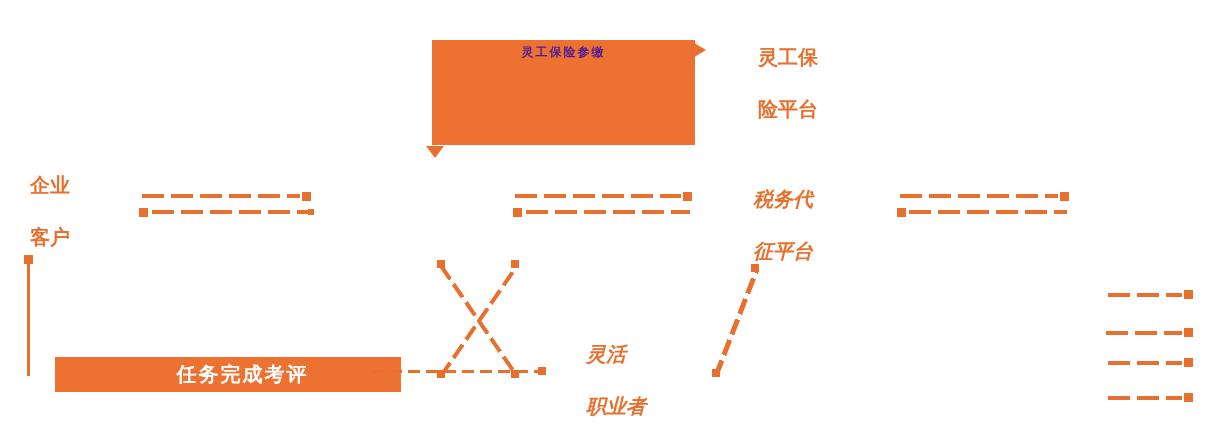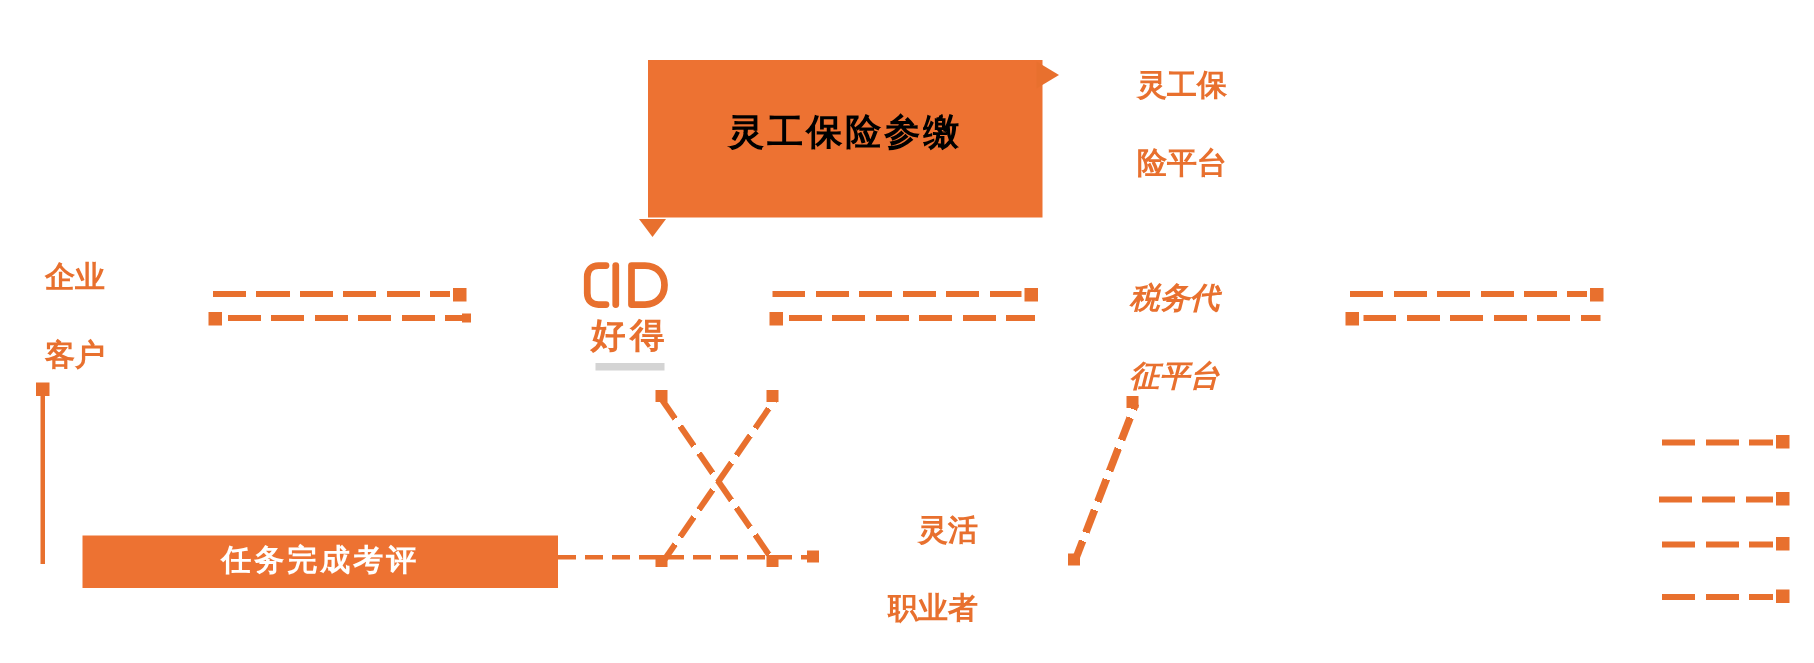--- a/index.html
+++ b/index.html
@@ -15,21 +15,21 @@
     font-family:"Liberation Sans","DejaVu Sans",sans-serif;
   }
   .label{
     position:absolute;
     color:var(--orange);
     font-weight:bold;
     font-size:20px;
     line-height:26px;
     white-space:pre-line;
   }
-  .label.center{text-align:right;}
+  .label.center{text-align:left;font-style:italic;}
   .dash{
     position:absolute;height:4px;
     background:repeating-linear-gradient(90deg,var(--orange) 0 22px,transparent 22px 29px);
   }
   .dash.thin{
     height:3px;
     background:repeating-linear-gradient(90deg,var(--orange) 0 12px,transparent 12px 18px);
   }
   .diag{
     position:absolute;height:4px;
@@ -50,26 +50,27 @@
     position:absolute;width:0;height:0;
     border-left:9px solid transparent;
     border-right:9px solid transparent;
     border-top:12px solid var(--orange);
   }
   .topbox{
     position:absolute;left:432px;top:40px;width:263px;height:105px;
     background:var(--box-orange);
   }
   .topbox .boxlabel{
-    color:#000000;font-weight:bold;font-size:24px;
-    text-align:center;padding-top:32px;letter-spacing:2px;
+    color:#4c1d95;font-weight:bold;font-size:12px;
+    text-align:center;padding-top:4px;letter-spacing:2px;
   }
   .evalbar{
     position:absolute;left:55px;top:357px;width:317px;height:35px;
     background:var(--box-orange);
+    padding-left:29px;
   }
   .evalbar .barlabel{
     color:#fff;font-weight:bold;font-size:20px;
     text-align:center;line-height:34px;letter-spacing:2px;
   }
   .logo{
     position:absolute;left:384px;top:173px;width:72px;
     display:flex;flex-direction:column;align-items:center;
   }
   .logo .logotext{
@@ -90,29 +91,20 @@
   </div>
   <div class="tri-right" style="left:691px;top:41px;"></div>
   <div class="tri-down" style="left:426px;top:146px;"></div>
 
   <div class="label" style="left:758px;top:44px;"><span>灵工保</span><br>
   <span>险平台</span></div>
 
   <div class="label" style="left:30px;top:172px;"><span>企业</span><br>
   <span>客户</span></div>
 
-  <div class="logo">
-    <svg width="64" height="34" viewBox="0 0 64 34">
-      <path d="M16 4 H11 C6.5 4 3.5 7 3.5 11.5 v11 c0 4.5 3 7.5 7.5 7.5 h5" fill="none" stroke="#e8702e" stroke-width="4.5" stroke-linecap="round"></path>
-      <line x1="22.5" y1="4" x2="22.5" y2="30" stroke="#e8702e" stroke-width="4.5" stroke-linecap="round"></line>
-      <path d="M33 4 h9 c8 0 13 5.5 13 13 s-5 13 -13 13 h-9 z" fill="none" stroke="#e8702e" stroke-width="4.5" stroke-linejoin="round"></path>
-    </svg>
-    <div class="logotext">好得</div>
-    <div class="logosub"></div>
-  </div>
 
   <div class="dash" style="left:142px;top:194px;width:158px;"></div>
   <div class="sq" style="left:302px;top:192px;"></div>
   <div class="sq" style="left:139px;top:208px;"></div>
   <div class="dash" style="left:152px;top:210px;width:156px;"></div>
   <div class="sq s6" style="left:308px;top:209px;"></div>
 
   <div class="dash" style="left:515px;top:194px;width:166px;"></div>
   <div class="sq" style="left:683px;top:192px;"></div>
   <div class="sq" style="left:513px;top:208px;"></div>

